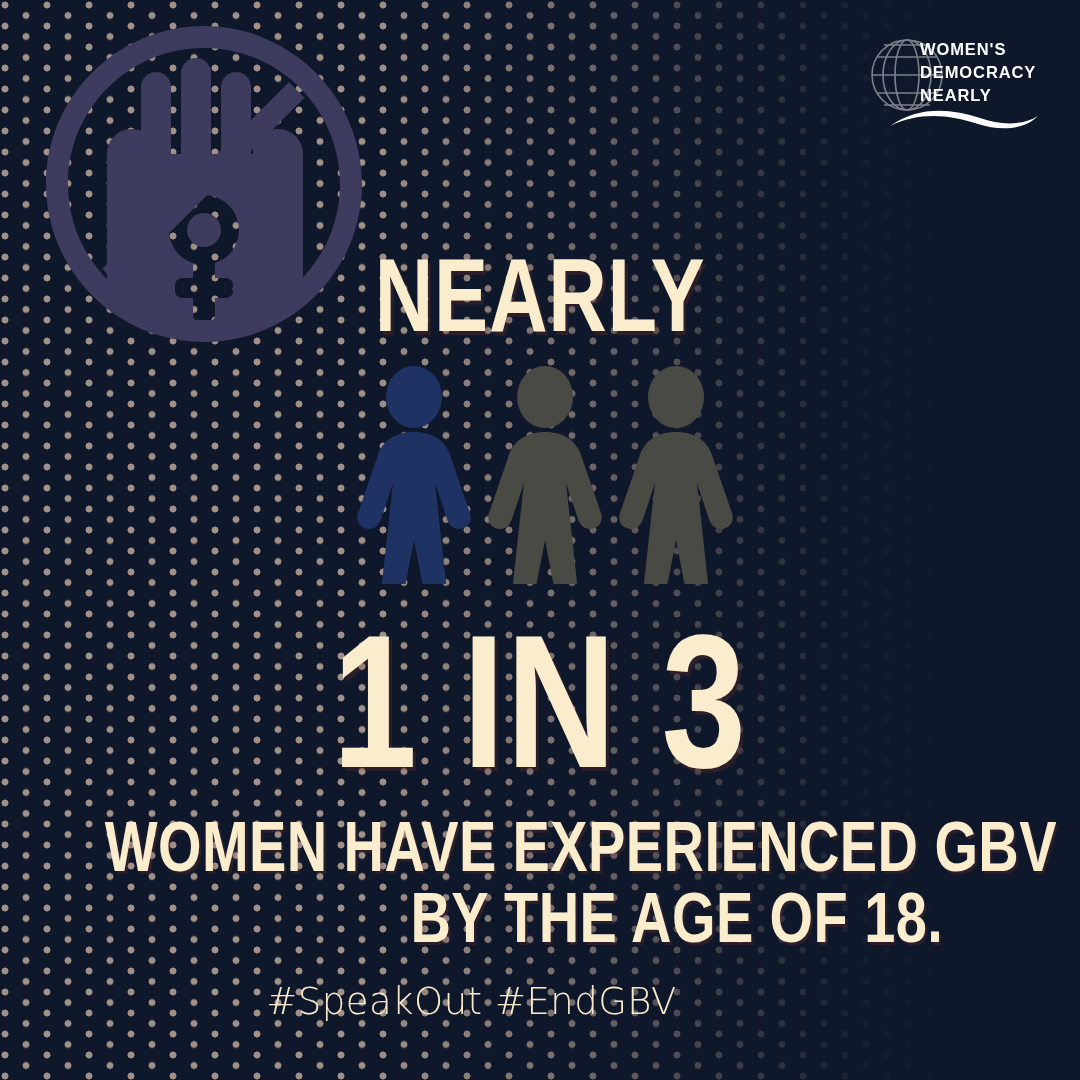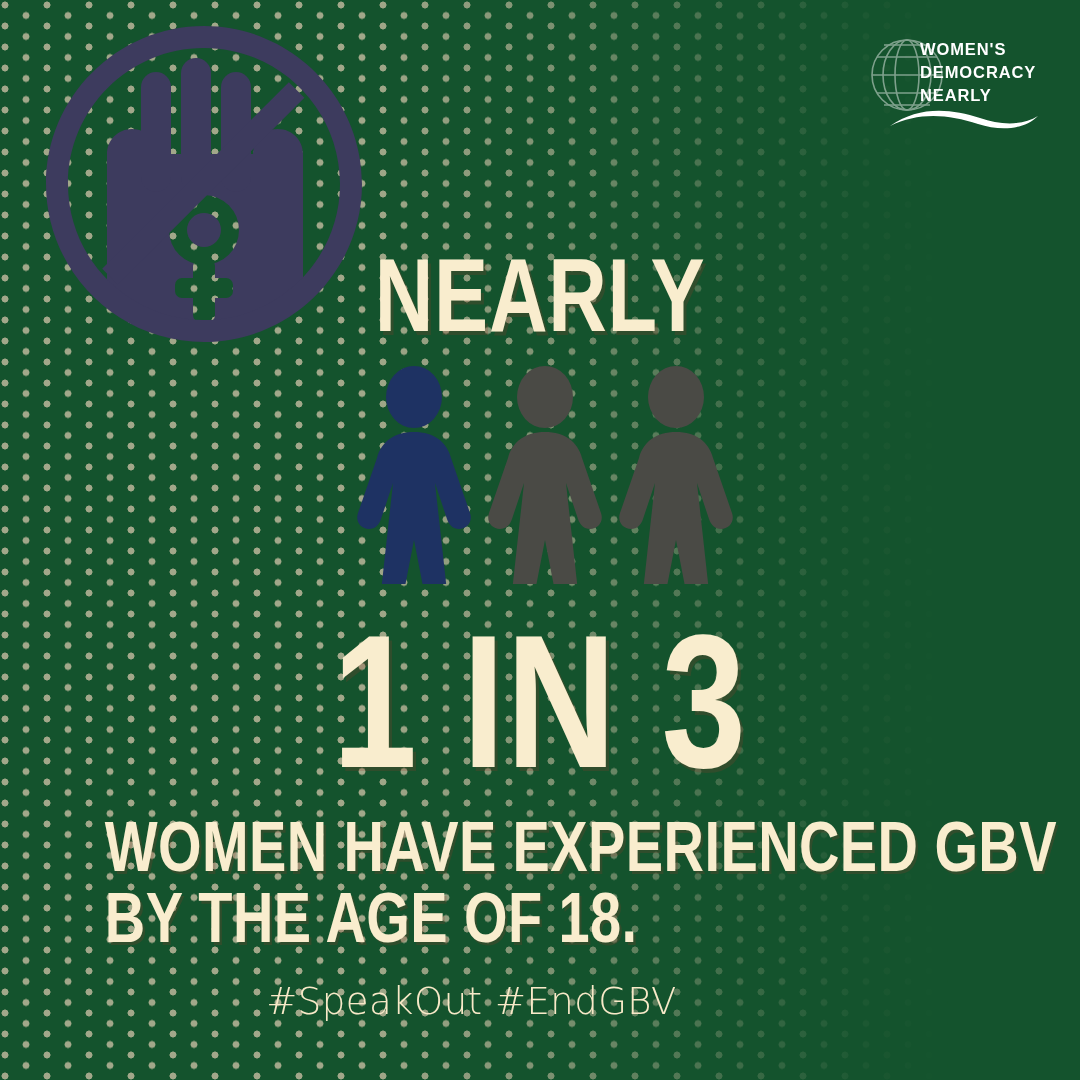--- a/index.html
+++ b/index.html
@@ -6,21 +6,21 @@
     margin: 0;
     padding: 0;
     background: #2b2b2b;
   }
 
   #poster {
     position: relative;
     width: 1080px;
     height: 1080px;
     overflow: hidden;
-    background: #14532d;
+    background: #0f172a;
     font-family: "Liberation Sans", sans-serif;
     -webkit-font-smoothing: antialiased;
   }
 
   
   #dot-layer {
     position: absolute;
     inset: 0;
     background-image:
       radial-gradient(circle at 5px 5px, rgba(250, 220, 195, 0.62) 3.2px, rgba(250,220,195,0) 3.8px),
@@ -119,21 +119,21 @@
     line-height: 1;
     letter-spacing: 2px;
     transform: scaleX(0.80);
   }
 
   #body-copy {
     position: absolute;
     left: 0;
     top: 812px;
     width: 1048px;
-    text-align: left;
+    text-align: right;
     color: #F9EDCE;
     font-family: "Liberation Sans Narrow", "Liberation Sans", sans-serif;
     font-weight: bold;
     text-transform: uppercase;
     font-size: 70px;
     line-height: 1.02;
     letter-spacing: 0.5px;
     text-shadow: 3px 3px 0 rgba(150, 60, 40, 0.22);
   }
   #body-copy .copy-line {

